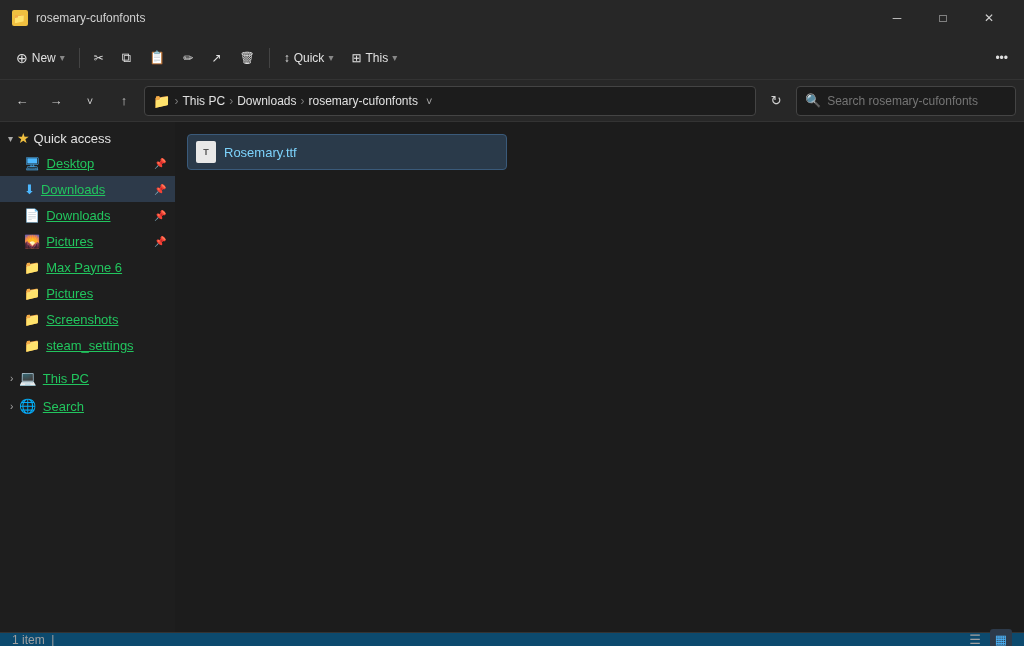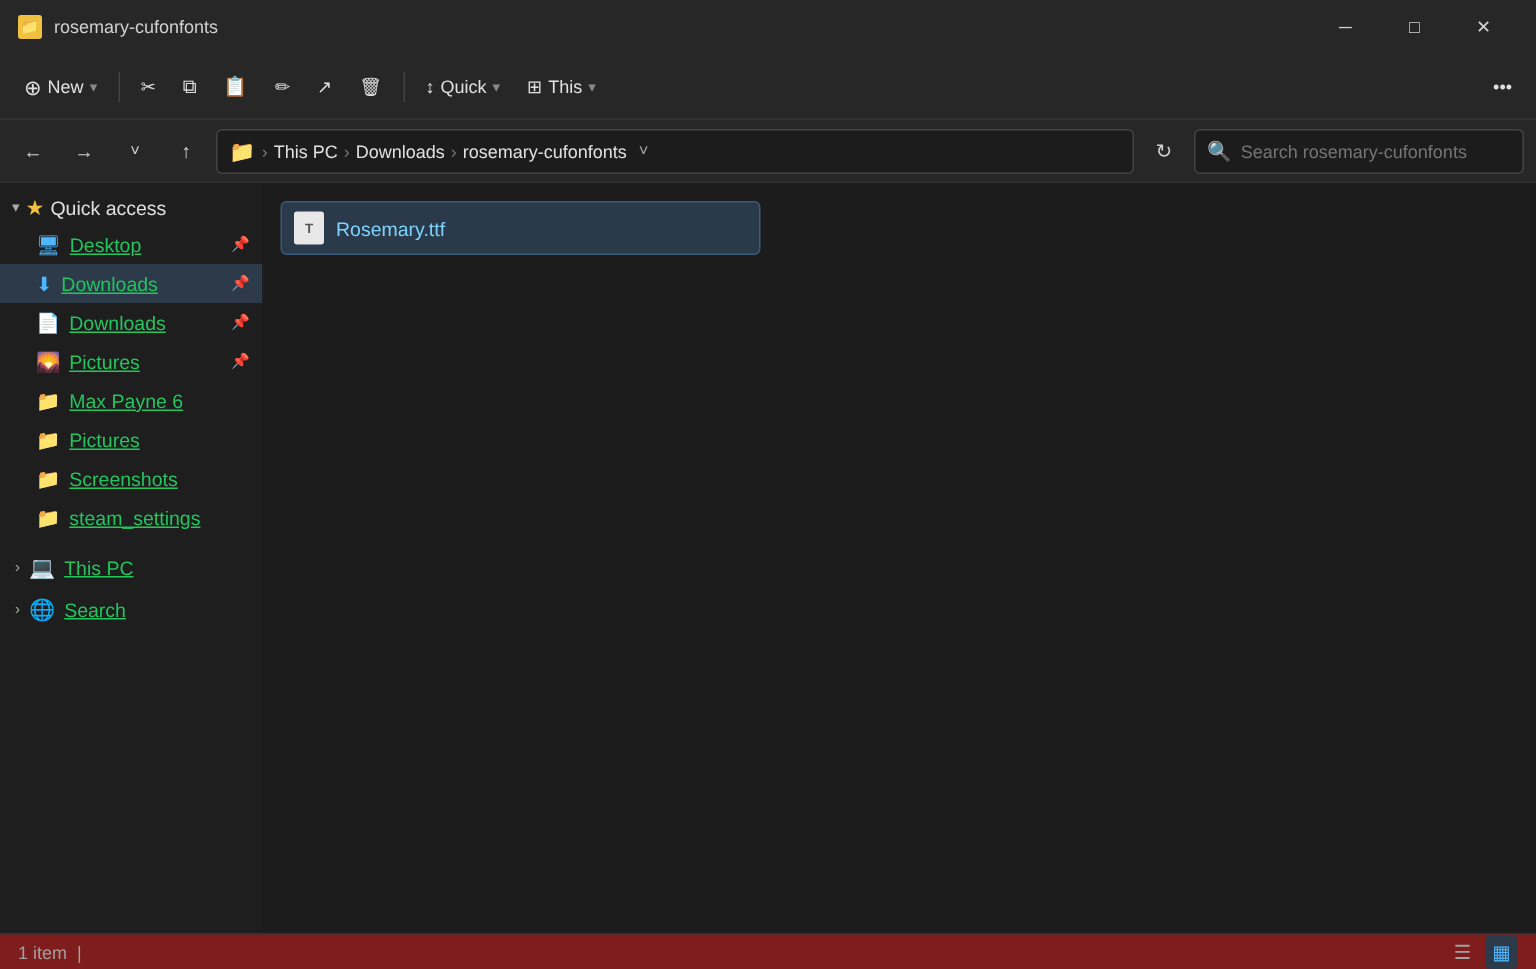--- a/index.html
+++ b/index.html
@@ -265,22 +265,22 @@
     .file-icon-box::after {
       content: 'T';
       font-size: 9px;
       font-weight: bold;
       color: #555;
     }
     .file-name { font-size: 13px; color: #7dd3fc; }
 
     
     .status-bar {
-      height: 24px;
-      background: #7f1d1d;
+      height: 14px;
+      background: #0c4a6e;
       border-top: 1px solid #333;
       display: flex;
       align-items: center;
       padding: 0 12px;
       font-size: 12px;
       color: #a0a0a0;
       flex-shrink: 0;
     }
     .status-text { flex: 1; }
     .status-icons { display: flex; gap: 4px; }

